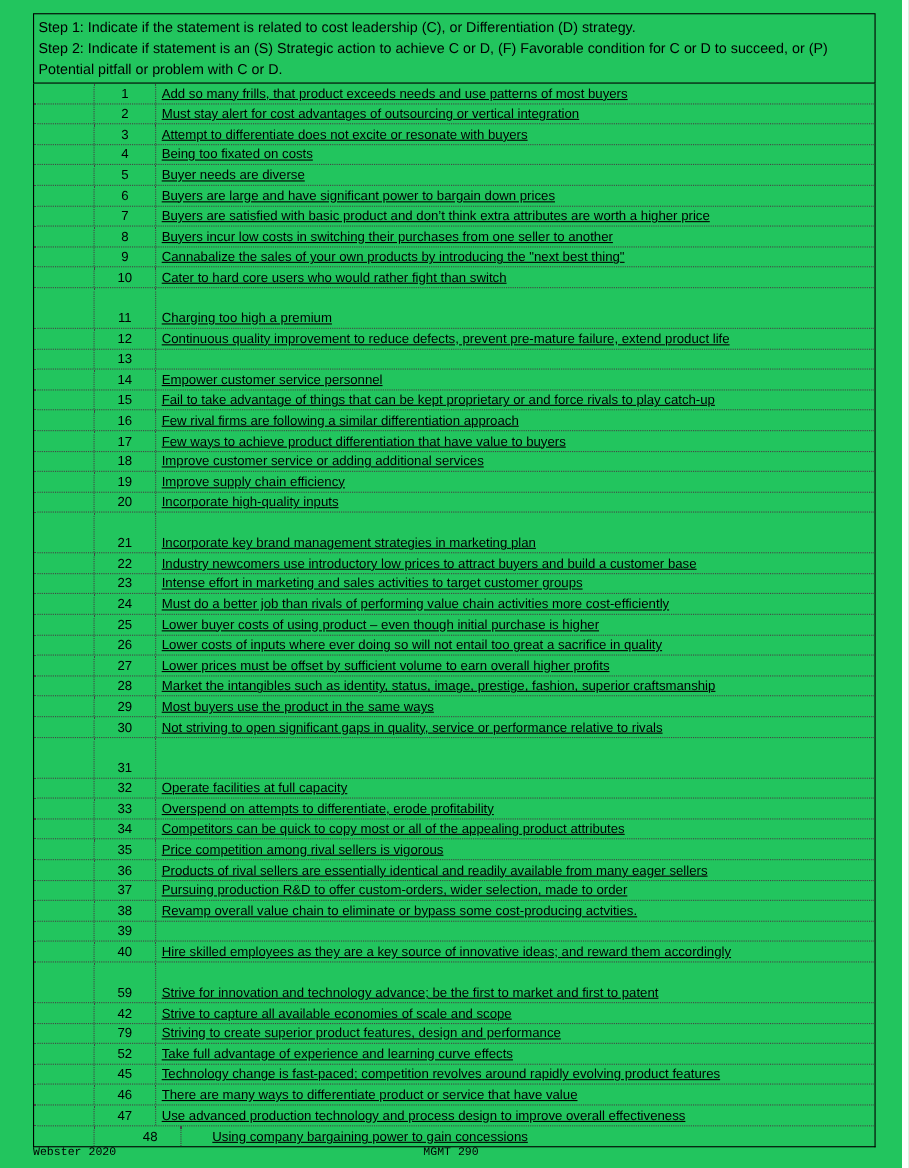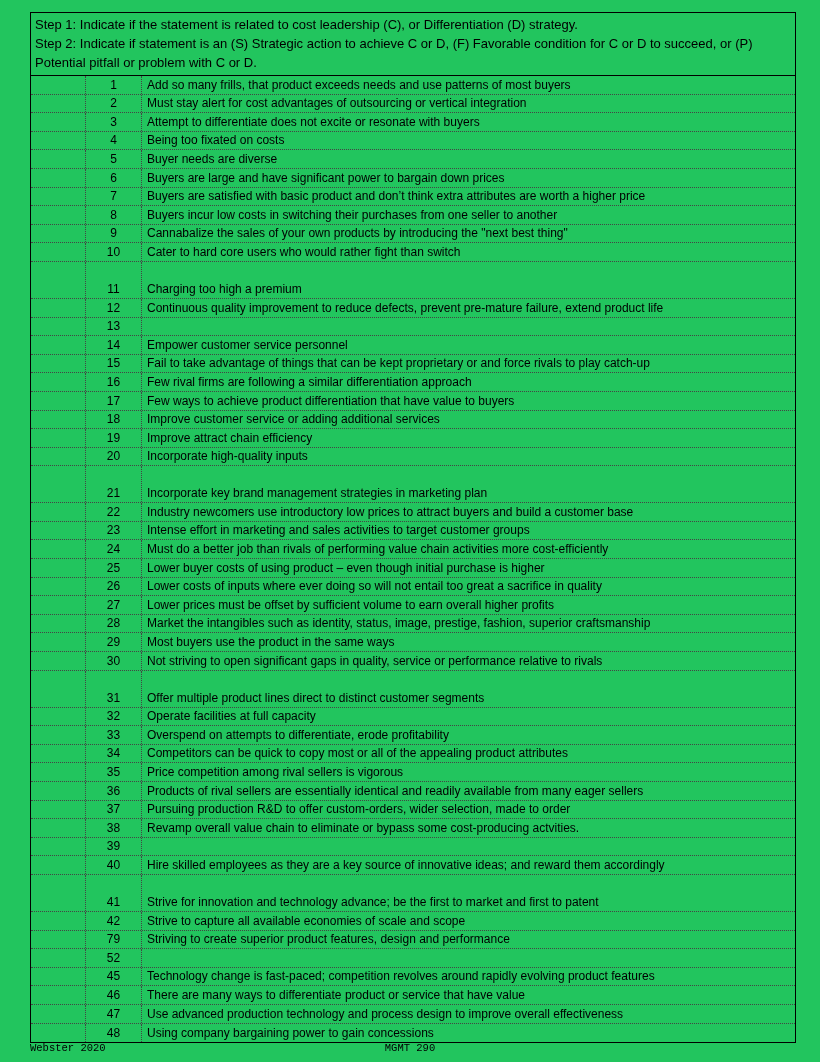--- a/index.html
+++ b/index.html
@@ -30,21 +30,21 @@
     border: 1px solid #000000;
     border-top: none;
     box-sizing: border-box;
   }
   .row {
     display: flex;
     height: 18.6px;
     border-bottom: 1px dotted #444444;
     box-sizing: border-box;
   }
-  .row:last-child { border-bottom: none; }
+  .row:last-child { border-bottom: none; gap: 23px; }
   .row.tall { height: 37px; }
   .cell {
     display: flex;
     align-items: flex-end;
     box-sizing: border-box;
     font-size: 12px;
     line-height: 16px;
     padding-bottom: 1px;
     overflow: hidden;
     white-space: nowrap;
@@ -57,20 +57,21 @@
   .c-num {
     width: 56px;
     border-right: 1px dotted #444444;
     flex: 0 0 auto;
     justify-content: center;
   }
   .c-text {
     flex: 1 1 auto;
     padding-left: 5px;
     padding-right: 2px;
+    text-decoration: underline;
   }
   .footer {
     position: absolute;
     left: 30px;
     right: 30px;
     bottom: 8px;
     height: 14px;
     font-size: 10.5px;
     font-family: Liberation Mono, monospace;
   }
@@ -185,21 +186,21 @@
             <div class="cell c-text">Few ways to achieve product differentiation that have value to buyers</div>
           </div>
           <div class="row">
             <div class="cell c-answer"></div>
             <div class="cell c-num">18</div>
             <div class="cell c-text">Improve customer service or adding additional services</div>
           </div>
           <div class="row">
             <div class="cell c-answer"></div>
             <div class="cell c-num">19</div>
-            <div class="cell c-text">Improve attract chain efficiency</div>
+            <div class="cell c-text">Improve supply chain efficiency</div>
           </div>
           <div class="row">
             <div class="cell c-answer"></div>
             <div class="cell c-num">20</div>
             <div class="cell c-text">Incorporate high-quality inputs</div>
           </div>
           <div class="row tall">
             <div class="cell c-answer"></div>
             <div class="cell c-num">21</div>
             <div class="cell c-text">Incorporate key brand management strategies in marketing plan</div>
@@ -245,21 +246,20 @@
             <div class="cell c-text">Most buyers use the product in the same ways</div>
           </div>
           <div class="row">
             <div class="cell c-answer"></div>
             <div class="cell c-num">30</div>
             <div class="cell c-text">Not striving to open significant gaps in quality, service or performance relative to rivals</div>
           </div>
           <div class="row tall">
             <div class="cell c-answer"></div>
             <div class="cell c-num">31</div>
-            <div class="cell c-text">Offer multiple product lines direct to distinct customer segments</div>
           </div>
           <div class="row">
             <div class="cell c-answer"></div>
             <div class="cell c-num">32</div>
             <div class="cell c-text">Operate facilities at full capacity</div>
           </div>
           <div class="row">
             <div class="cell c-answer"></div>
             <div class="cell c-num">33</div>
             <div class="cell c-text">Overspend on attempts to differentiate, erode profitability</div>
@@ -293,36 +293,37 @@
             <div class="cell c-answer"></div>
             <div class="cell c-num">39</div>
           </div>
           <div class="row">
             <div class="cell c-answer"></div>
             <div class="cell c-num">40</div>
             <div class="cell c-text">Hire skilled employees as they are a key source of innovative ideas; and reward them accordingly</div>
           </div>
           <div class="row tall">
             <div class="cell c-answer"></div>
-            <div class="cell c-num">41</div>
+            <div class="cell c-num">59</div>
             <div class="cell c-text">Strive for innovation and technology advance; be the first to market and first to patent</div>
           </div>
           <div class="row">
             <div class="cell c-answer"></div>
             <div class="cell c-num">42</div>
             <div class="cell c-text">Strive to capture all available economies of scale and scope</div>
           </div>
           <div class="row">
             <div class="cell c-answer"></div>
             <div class="cell c-num">79</div>
             <div class="cell c-text">Striving to create superior product features, design and performance</div>
           </div>
           <div class="row">
             <div class="cell c-answer"></div>
             <div class="cell c-num">52</div>
+            <div class="cell c-text">Take full advantage of experience and learning curve effects</div>
           </div>
           <div class="row">
             <div class="cell c-answer"></div>
             <div class="cell c-num">45</div>
             <div class="cell c-text">Technology change is fast-paced; competition revolves around rapidly evolving product features</div>
           </div>
           <div class="row">
             <div class="cell c-answer"></div>
             <div class="cell c-num">46</div>
             <div class="cell c-text">There are many ways to differentiate product or service that have value</div>

